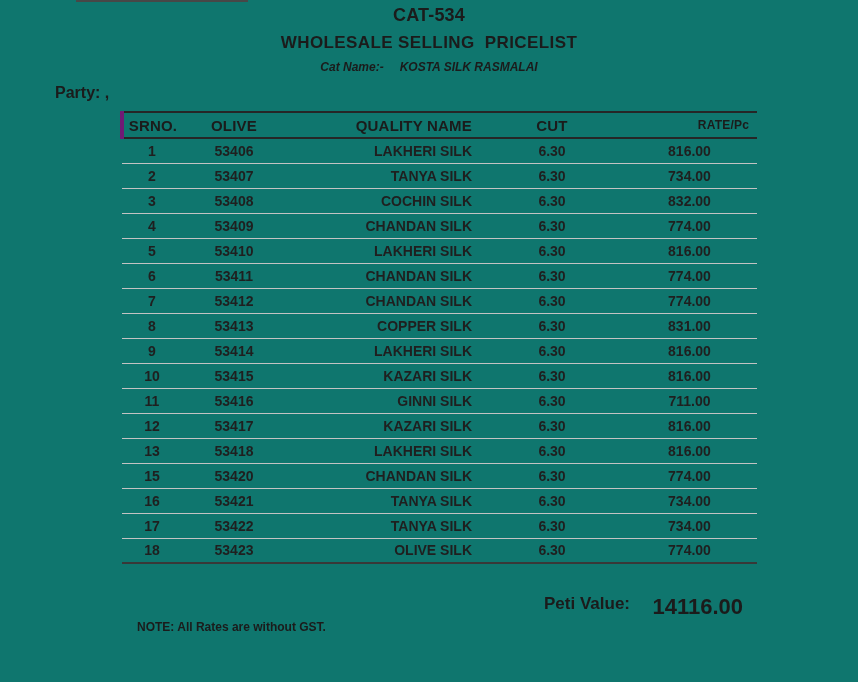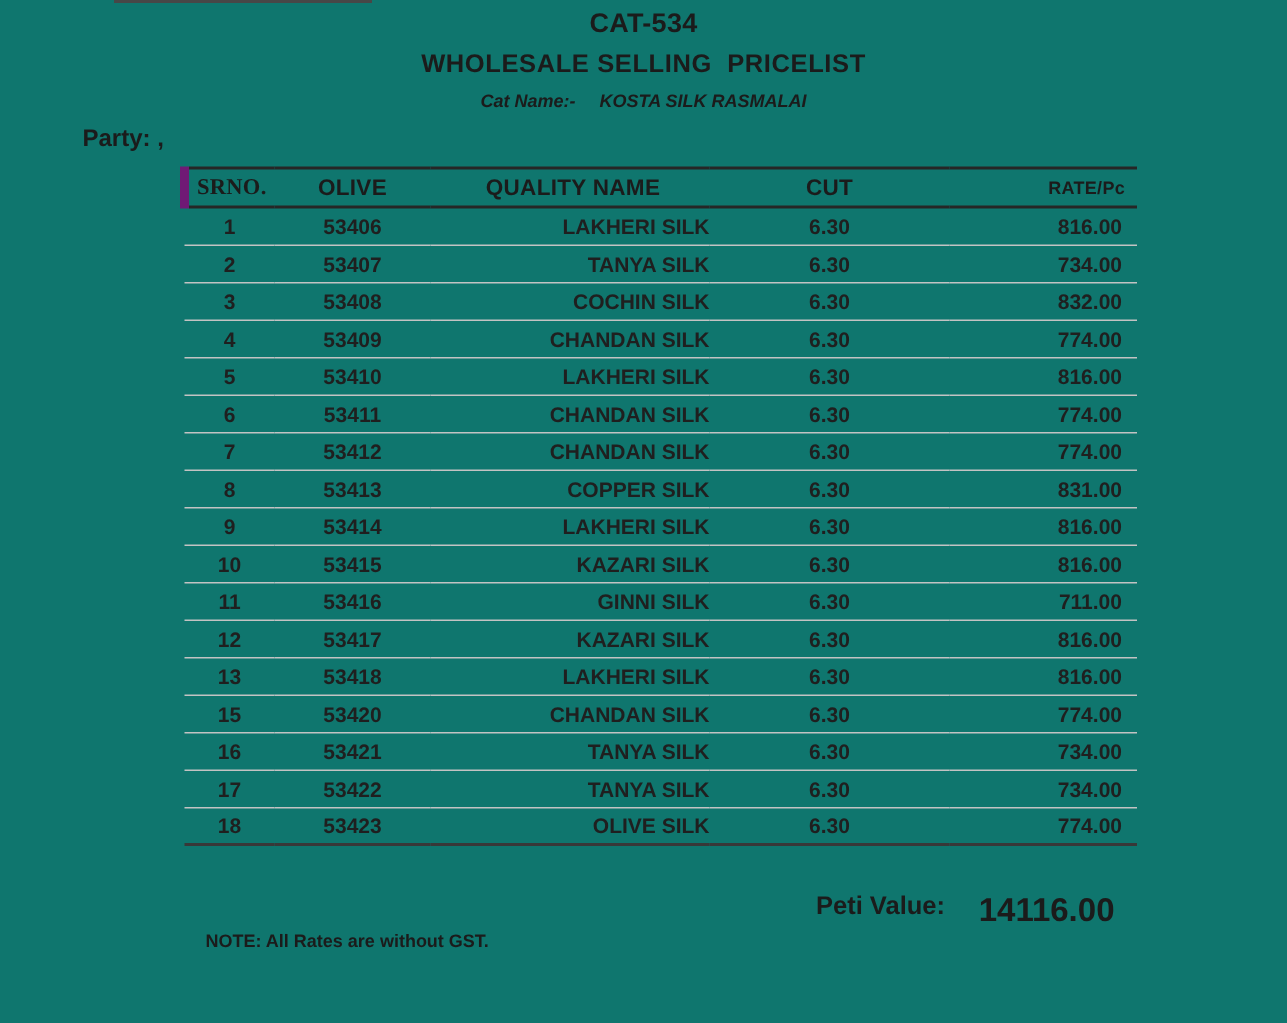--- a/index.html
+++ b/index.html
@@ -16,28 +16,28 @@
     font-size:12px;font-weight:bold;font-style:italic;}
   .cat-name .cn-label{margin-right:16px;}
   .party{position:absolute;top:84px;left:55px;font-size:16px;font-weight:600;}
 
   table.pricelist{
     position:absolute;top:111px;left:120px;width:635px;
     border-collapse:collapse;table-layout:fixed;
   }
   thead tr{height:26px;border-top:2px solid #262626;border-bottom:2px solid #262626;}
   thead th{font-size:15px;font-weight:bold;padding:0;text-align:center;letter-spacing:.2px;vertical-align:middle;}
-  thead th.c0{border-left:6px solid #701a75;font-family:Liberation Serif, serif;}
-  thead th.c2{text-align:center;padding-left:4px;margin-top:32px;}
+  thead th.c0{border-left:4px solid #701a75;}
+  thead th.c2{text-align:right;padding-left:4px;margin-top:32px;}
   thead th.c4{font-size:12px;text-align:right;padding-right:8px;}
   tbody tr{height:25px;border-bottom:1px solid #c3c3c3;}
   tbody tr:last-child{border-bottom:2px solid #383838;}
   tbody td{font-size:14px;font-weight:bold;padding:0;text-align:center;vertical-align:middle;color:#1f1f1f;}
   tbody td.c2{text-align:right;padding-left:4px;}
-  tbody td.c4{text-align:right;padding-right:10px;}
+  tbody td.c4{text-align:center;padding-right:10px;}
 
   .summary-label{position:absolute;top:594px;left:470px;width:160px;text-align:right;
     font-size:17px;font-weight:bold;}
   .summary-value{position:absolute;top:594px;left:593px;width:150px;text-align:right;
     font-size:22px;font-weight:bold;}
   .note{position:absolute;top:620px;left:124px;font-size:12px;font-weight:bold;margin-left:13px;}
 </style>
 </head>
 <body>
 

